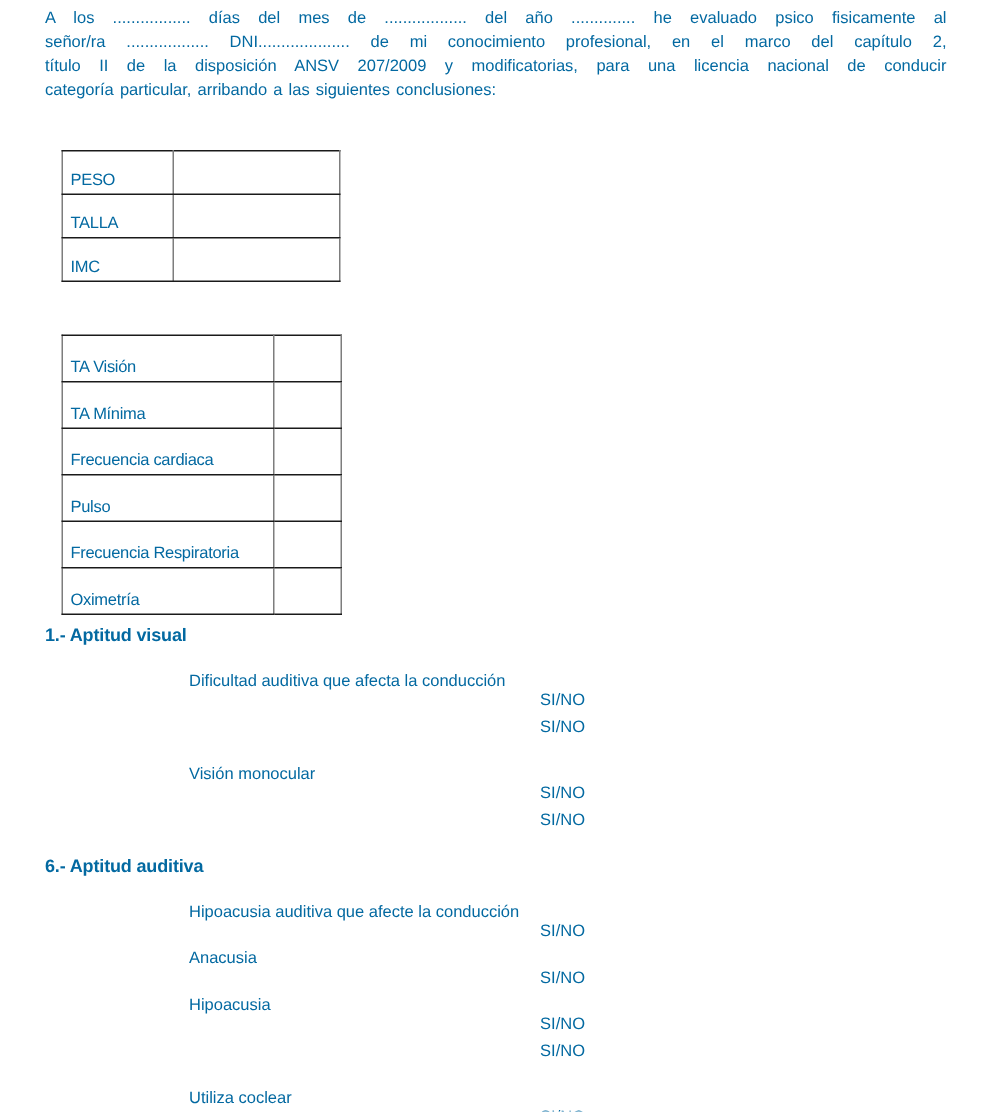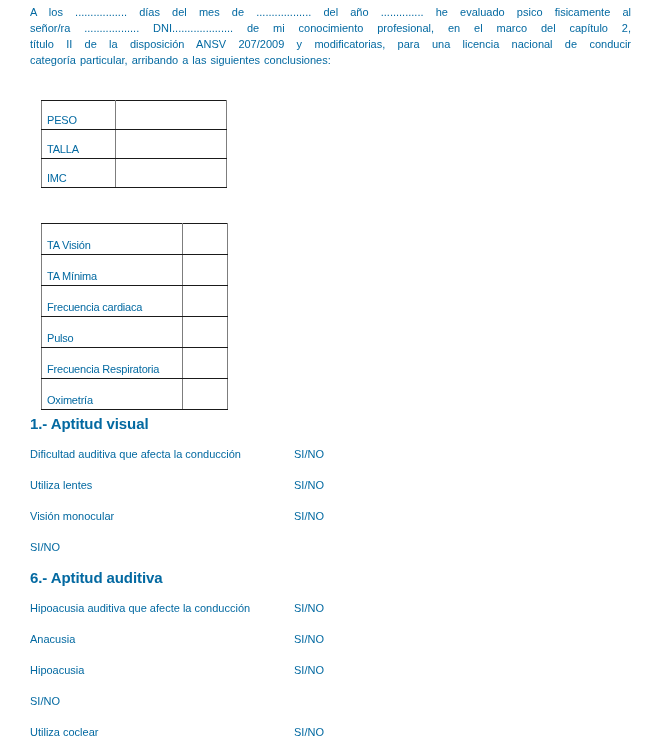--- a/index.html
+++ b/index.html
@@ -51,42 +51,43 @@
   .t1 .tcell { height: 25px; }
   .t1 .lbl { width: 66px; }
   .t2 { top: 223px; left: 41px; width: 186px; }
   .t2 .tcell { height: 27px; }
   .t2 .lbl { width: 133px; }
 
   
   .heading {
     position: absolute;
     left: 30px;
-    font-size: 15px;
+    font-size: 12px;
     font-weight: bold;
     line-height: 13px;
     letter-spacing: -0.1px;
   }
   .h-sec1 { top: 417px; }
   .h-sec2 { top: 571px; }
 
   
   .items {
     position: absolute;
     left: 30px;
     width: 360px;
   }
   .items1 { top: 448px; }
   .items2 { top: 602px; }
   .item {
     display: flex;
     height: 31px;
-    align-items: flex-start;
+    align-items: flex-end;
     font-size: 11px;
     line-height: 13px;
+    flex-direction: column;
   }
   .item-label { width: 264px; flex: none; }
   .item-value { flex: none; }
 </style>
 </head>
 <body>
 
 <div class="page">
 
   <div class="intro">
@@ -153,21 +154,20 @@
 
   <div class="heading h-sec1">1.- Aptitud visual</div>
   <div class="items items1">
 
       <div class="item">
         <div class="item-label">Dificultad auditiva que afecta la conducción</div>
         <div class="item-value">SI/NO</div>
       </div>
 
       <div class="item">
-        <div class="item-label">Utiliza lentes</div>
         <div class="item-value">SI/NO</div>
       </div>
 
       <div class="item">
         <div class="item-label">Visión monocular</div>
         <div class="item-value">SI/NO</div>
       </div>
 
       <div class="item">
         <div class="item-value">SI/NO</div>

